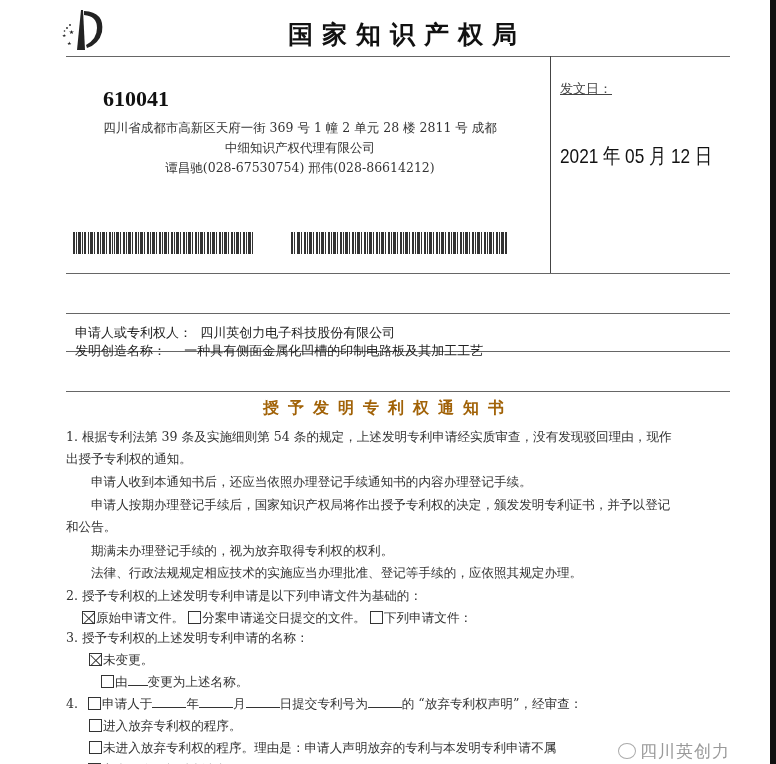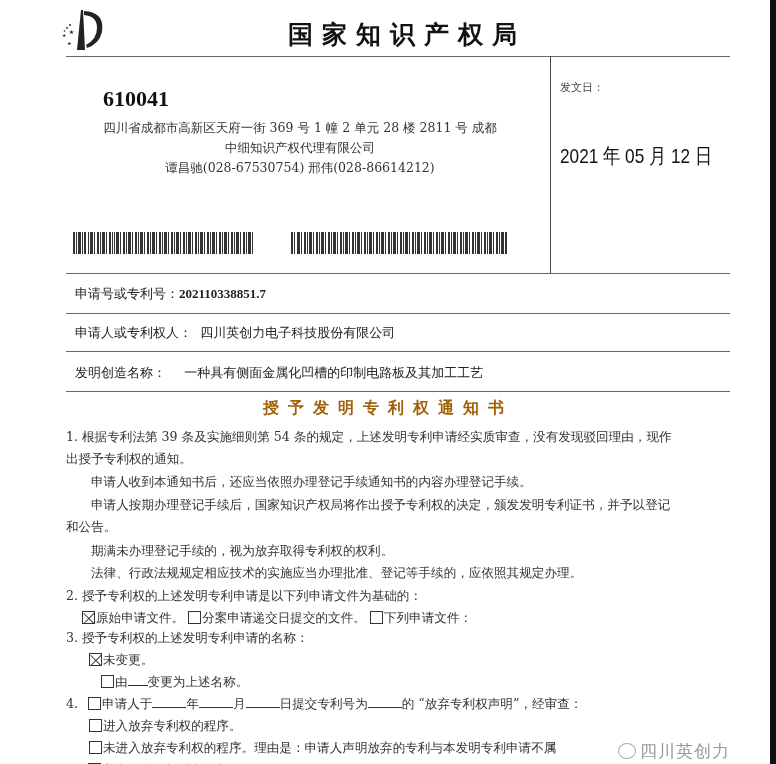--- a/index.html
+++ b/index.html
@@ -13,21 +13,21 @@
 
   .logo { position: absolute; left: 50px; top: 4px; width: 62px; height: 46px; }
   .agency { position: absolute; left: 288px; top: 18px; font-family: "DejaVu Sans", sans-serif; font-weight: bold; font-size: 25px; letter-spacing: 9px; color: #111; }
 
   .hline { position: absolute; height: 0; border-top: 1.5px solid #666; }
   .vline { position: absolute; width: 0; border-left: 1.5px solid #444; }
 
   .postcode { position: absolute; left: 103px; top: 86px; font-family: "Liberation Serif", serif; font-weight: bold; font-size: 22px; color: #111; }
   .addr { position: absolute; left: 70px; width: 460px; text-align: center; font-size: 12.5px; color: #333; white-space: nowrap; font-family: "DejaVu Serif", serif; }
 
-  .date-label { position: absolute; left: 560px; top: 80px; font-size: 11px; color: #444; }
+  .date-label { position: absolute; left: 560px; top: 80px; font-size: 13px; color: #444; text-decoration: underline; }
   .date-value { position: absolute; left: 560px; top: 142px; font-family: "Liberation Sans", sans-serif; font-size: 21px; color: #111; transform: scaleX(0.82); transform-origin: left; white-space: nowrap; }
 
   .barcode { position: absolute; top: 232px; height: 22px; }
 
   .row-label { position: absolute; font-size: 13px; color: #222; white-space: nowrap; }
   .row-value-b { font-family: "Liberation Serif", serif; font-weight: bold; font-size: 13px; }
   .row-value { font-size: 13px; }
 
   .notice-title { position: absolute; left: 0; width: 776px; top: 398px; text-align: center; font-family: "DejaVu Sans", sans-serif; font-weight: bold; font-size: 16px; letter-spacing: 9px; color: #a16207; }
 
@@ -211,32 +211,29 @@
         <rect x="196" y="0" width="1" height="22"></rect>
       <rect x="198" y="0" width="3" height="22"></rect>
         <rect x="202" y="0" width="1" height="22"></rect>
         <rect x="205" y="0" width="2" height="22"></rect>
       <rect x="208" y="0" width="1" height="22"></rect>
         <rect x="210" y="0" width="3" height="22"></rect>
         <rect x="214" y="0" width="2" height="22"></rect>
     </g>
   </svg>
 
-  <div class="row-label" style="left:75px; top:285px;">
-    <span>申请号或专利号：</span><span class="row-value-b">202110338851.7</span>
-  </div>
   <div class="hline" style="left:66px; top:313px; width:664px;"></div>
 
   <div class="row-label" style="left:75px; top:324px;">
     <span>申请人或专利权人：</span>
     <span class="row-value" style="margin-left:4px;font-family:Liberation Mono, monospace;">四川英创力电子科技股份有限公司</span>
   </div>
   <div class="hline" style="left:66px; top:351px; width:664px;"></div>
 
-  <div class="row-label" style="left:75px; top:364px;">
+  <div class="row-label" style="left:75px; top:342px;">
     <span>发明创造名称：</span>
     <span class="row-value" style="margin-left:14px;">一种具有侧面金属化凹槽的印制电路板及其加工工艺</span>
   </div>
   <div class="hline" style="left:66px; top:391px; width:664px;"></div>
 
   <div class="notice-title">授予发明专利权通知书</div>
 
   <div class="body-text">
     <div class="line" style="top:426px; left:0;">1. 根据专利法第 39 条及实施细则第 54 条的规定，上述发明专利申请经实质审查，没有发现驳回理由，现作</div>
     <div class="line" style="top:448px; left:0;">出授予专利权的通知。</div>

